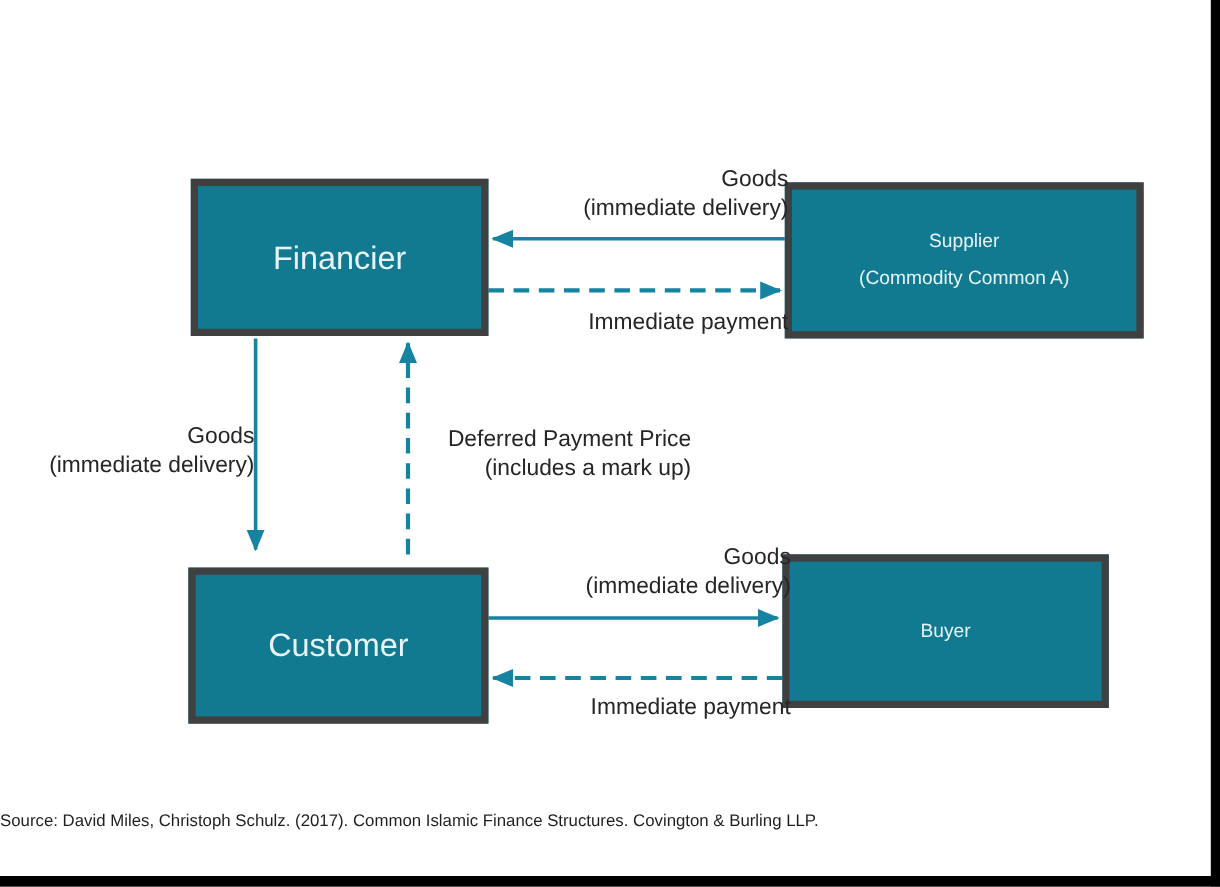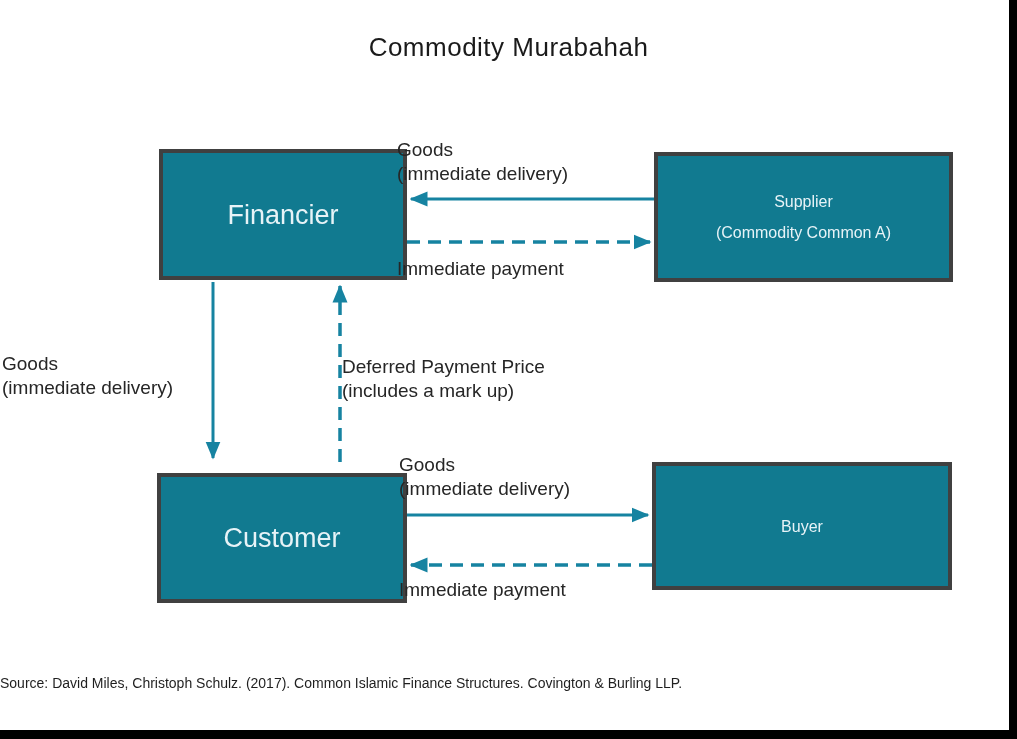--- a/index.html
+++ b/index.html
@@ -33,44 +33,44 @@
     left: 0;
     width: 1017px;
     text-align: center;
     font-size: 26px;
     color: #1a1a1a;
     letter-spacing: 0.5px;
   }
   .node {
     position: absolute;
     background: #117a90;
-    border: 4px solid #404040;
+    border: 6px solid #404040;
     box-sizing: border-box;
     color: #e7f3f7;
     display: flex;
     flex-direction: column;
     align-items: center;
     justify-content: center;
     text-align: center;
   }
   .node-financier { left: 159px; top: 149px; width: 248px; height: 131px; }
   .node-supplier  { left: 654px; top: 152px; width: 299px; height: 130px; }
   .node-customer  { left: 157px; top: 462px; width: 250px; height: 130px; margin-top: 11px; }
-  .node-buyer     { left: 652px; top: 462px; width: 300px; height: 128px; }
+  .node-buyer     { left: 652px; top: 462px; width: 272px; height: 128px; }
   .node-label-main { font-size: 27px; line-height: 32px; }
   .node-label-line { font-size: 16px; line-height: 31px; }
   .arrow-layer {
     position: absolute;
     left: 0; top: 0;
     width: 1017px; height: 739px;
     pointer-events: none;
   }
   .flow-label {
     position: absolute;
-    text-align: left;
+    text-align: right;
     font-size: 19px;
     line-height: 24px;
     color: #262626;
   }
   .flow-label div { white-space: nowrap; }
   .lbl-goods-top        { left: 397px; top: 138px; width: 260px; }
   .lbl-payment-top      { left: 397px; top: 257px; width: 260px; }
   .lbl-goods-left       { left: 2px;   top: 352px; width: 210px; }
   .lbl-deferred         { left: 342px; top: 355px; width: 234px; }
   .lbl-goods-bottom     { left: 399px; top: 453px; width: 260px; }
@@ -83,21 +83,20 @@
     text-align: left;
     font-size: 14px;
     color: #1f1f1f;
   }
 </style>
 </head>
 <body>
 
 <div class="page">
 
-  <div class="title">Commodity Murabahah</div>
 
   <svg class="arrow-layer" width="1017" height="739" viewBox="0 0 1017 739">
     <defs>
       <marker id="arrowhead" markerUnits="userSpaceOnUse" markerWidth="18" markerHeight="16" viewBox="0 0 12 10" refX="11" refY="5" orient="auto">
         <path d="M0 0 L12 5 L0 10 Z" fill="#1683a1"></path>
       </marker>
     </defs>
     <line x1="654" y1="199" x2="411" y2="199" stroke="#1683a1" stroke-width="3" marker-end="url(#arrowhead)"></line>
     <line x1="407" y1="242" x2="650" y2="242" stroke="#1683a1" stroke-width="3.5" stroke-dasharray="13 8" marker-end="url(#arrowhead)"></line>
     <line x1="213" y1="282" x2="213" y2="458" stroke="#1683a1" stroke-width="3" marker-end="url(#arrowhead)"></line>

